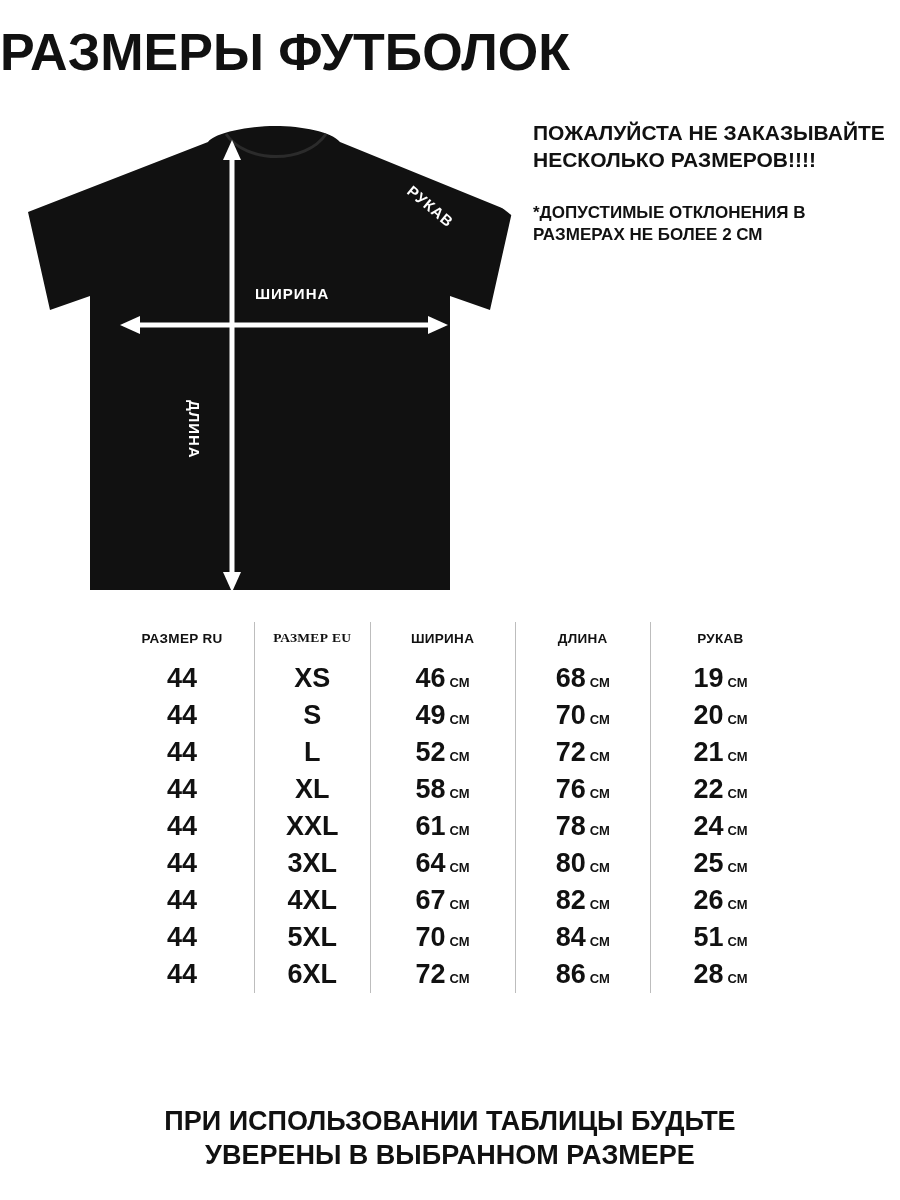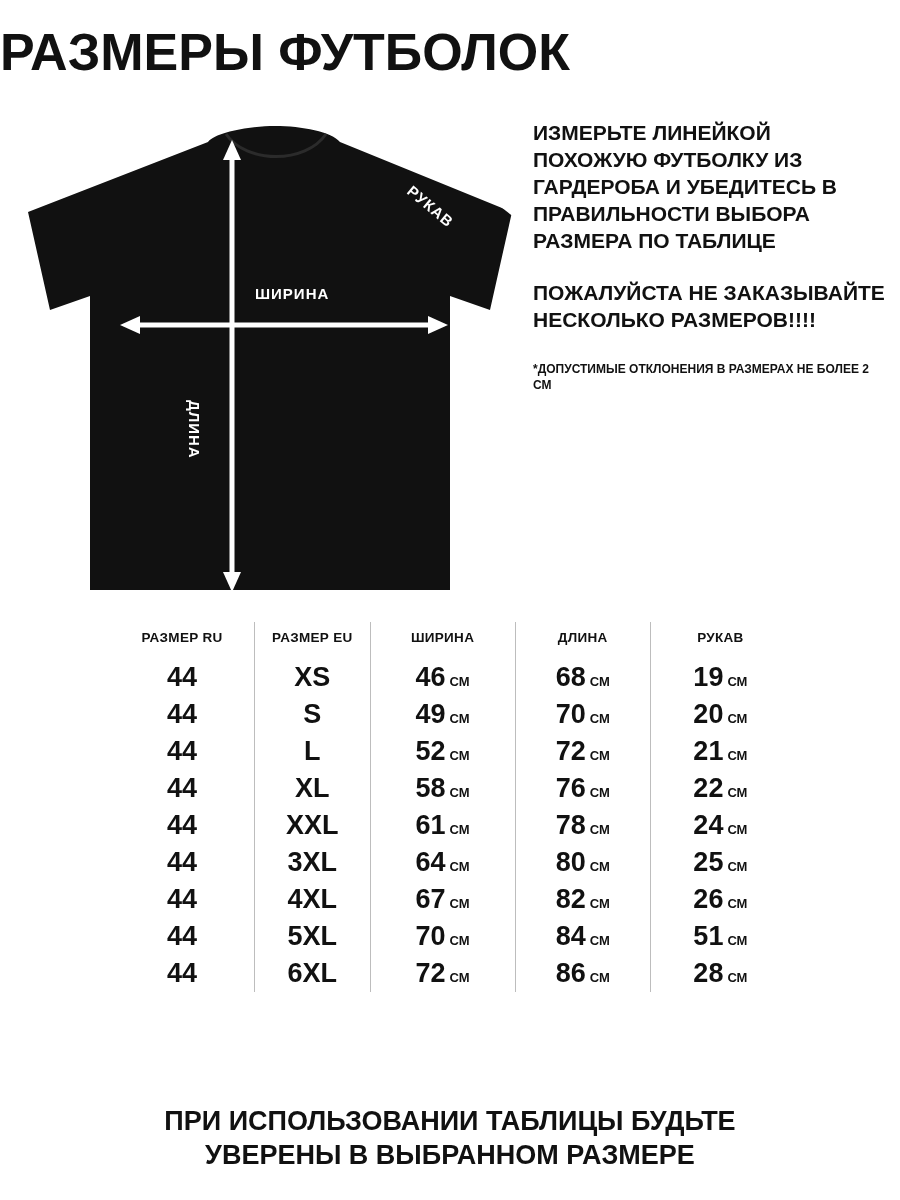--- a/index.html
+++ b/index.html
@@ -87,21 +87,21 @@
   }
   .note-1 {
     font-size: 21px;
     margin-bottom: 26px;
   }
   .note-2 {
     font-size: 21px;
     margin-bottom: 28px;
   }
   .note-3 {
-    font-size: 12px;
+    font-size: 17px;
     line-height: 1.3;
   }
 
   
   .table-wrap {
     position: absolute;
     left: 110px;
     top: 622px;
     width: 680px;
   }
@@ -131,21 +131,21 @@
     color: #111111;
   }
   .cell-unit {
     font-size: 13px;
     font-weight: bold;
     color: #111111;
     margin-left: 4px;
     vertical-align: baseline;
   }
   .col-ru { width: 145px; }
-  .col-eu { width: 115px; }
+  .col-eu { width: 115px; font-family: Liberation Serif, serif; }
   .col-w  { width: 145px; }
   .col-l  { width: 135px; }
   .col-s  { width: 140px; }
 
   
   .footer {
     position: absolute;
     left: 0;
     top: 1105px;
     width: 900px;
@@ -197,21 +197,20 @@
         <polygon points="517,112 497,108 509,93" stroke="none"></polygon>
       </g>
     </svg>
 
     <div class="measure-label label-width">ШИРИНА</div>
     <div class="measure-label label-length">ДЛИНА</div>
     <div class="measure-label label-sleeve">РУКАВ</div>
   </div>
 
   <div class="notes">
-    <div class="note-block note-1">ИЗМЕРЬТЕ ЛИНЕЙКОЙ ПОХОЖУЮ ФУТБОЛКУ ИЗ ГАРДЕРОБА И УБЕДИТЕСЬ В ПРАВИЛЬНОСТИ ВЫБОРА РАЗМЕРА ПО ТАБЛИЦЕ</div>
     <div class="note-block note-2">ПОЖАЛУЙСТА НЕ ЗАКАЗЫВАЙТЕ НЕСКОЛЬКО РАЗМЕРОВ!!!!</div>
     <div class="note-block note-3">*ДОПУСТИМЫЕ ОТКЛОНЕНИЯ В РАЗМЕРАХ НЕ БОЛЕЕ 2 СМ</div>
   </div>
 
   <div class="table-wrap">
     <table class="sizes">
       <thead>
         <tr>
           <th class="col-ru">РАЗМЕР RU</th>
           <th class="col-eu">РАЗМЕР EU</th>

